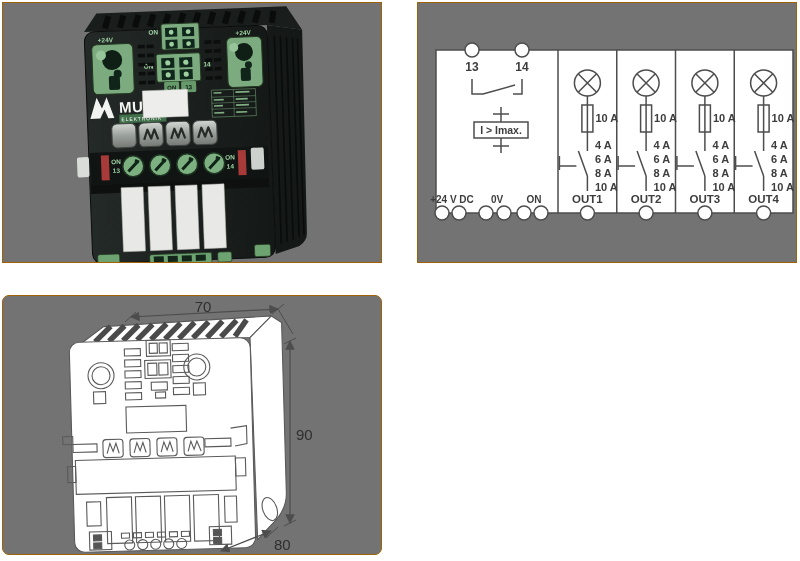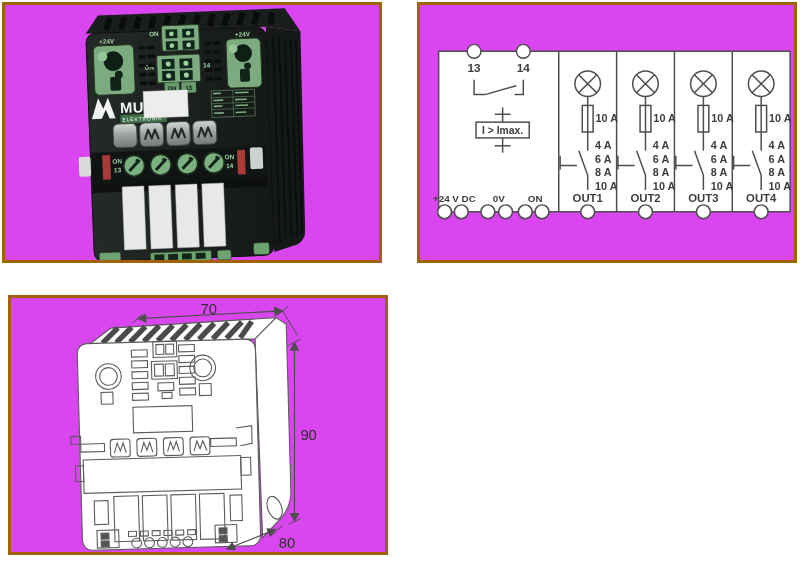--- a/index.html
+++ b/index.html
@@ -1,21 +1,21 @@
 <!DOCTYPE html>
 <html><head>
 <meta charset="utf-8">
 <style>
   html,body{margin:0;padding:0;background:#ffffff;}
   body{width:800px;height:561px;position:relative;overflow:hidden;
        font-family:"Liberation Sans", sans-serif;}
-  .panel{position:absolute;box-sizing:border-box;border:3px solid #a16207;background:#d946ef;}
+  .panel{position:absolute;box-sizing:border-box;border:1px solid #a16207;background:#737373;}
   #p-photo{left:2px;top:2px;width:380px;height:261px;}
   #p-diagram{left:417px;top:2px;width:380px;height:261px;}
-  #p-dims{left:8px;top:295px;width:380px;height:260px;}
+  #p-dims{left:2px;top:295px;width:380px;height:260px;border-radius:7px;}
   .panel svg{display:block;width:100%;height:100%;}
   text{font-family:"Liberation Sans", sans-serif;}
   .diag-txt{fill:#3d3d3d;font-weight:bold;}
   .dim-txt{fill:#2f2f2f;font-size:15px;}
   .grn-txt{fill:#9ed2a2;font-size:6.5px;font-weight:bold;}
 </style>
 </head>
 <body>
 
 <div class="panel" id="p-photo">

